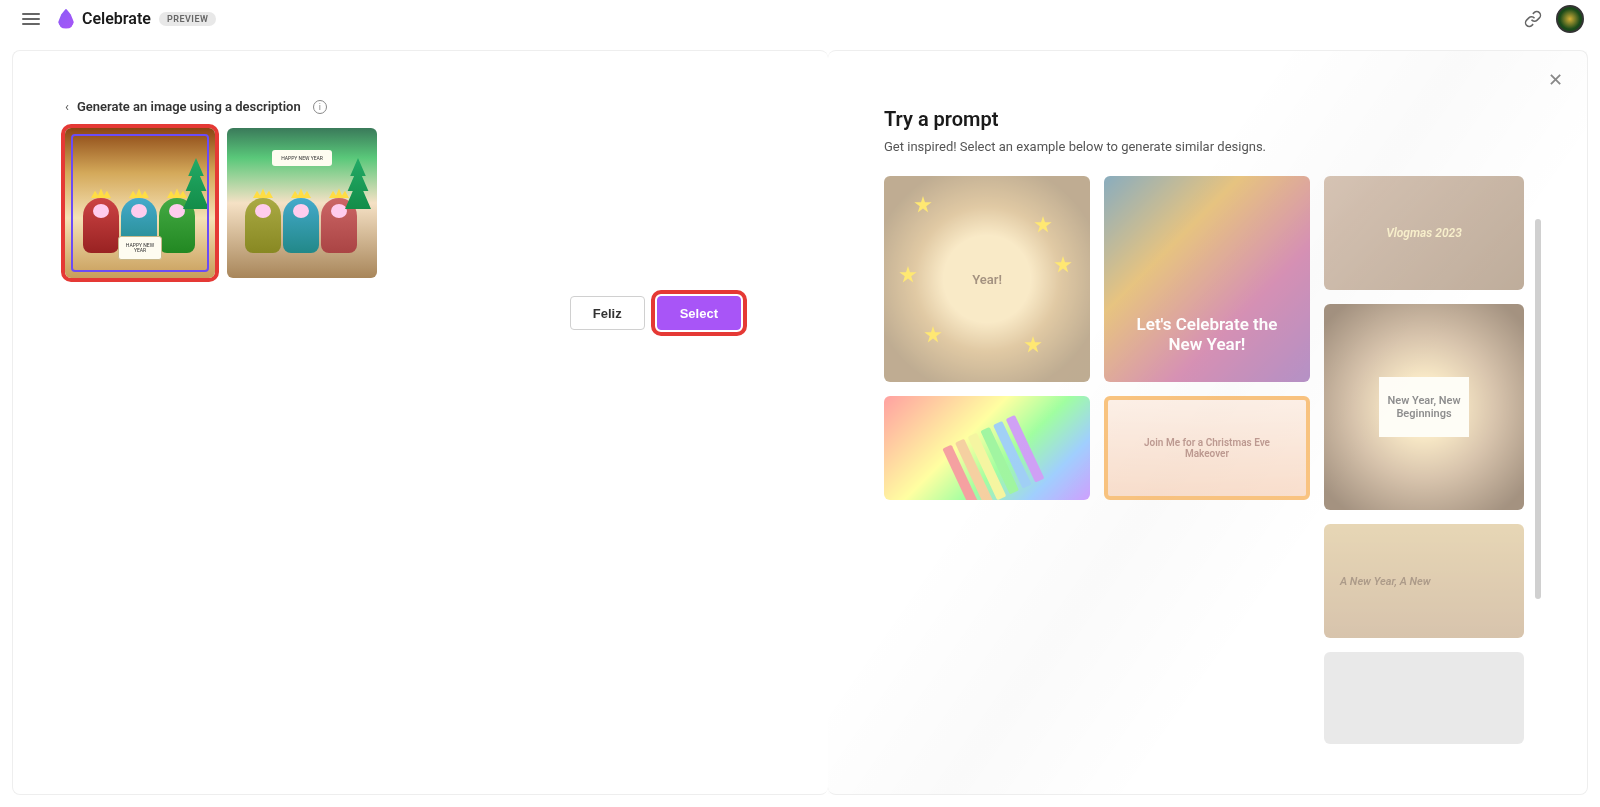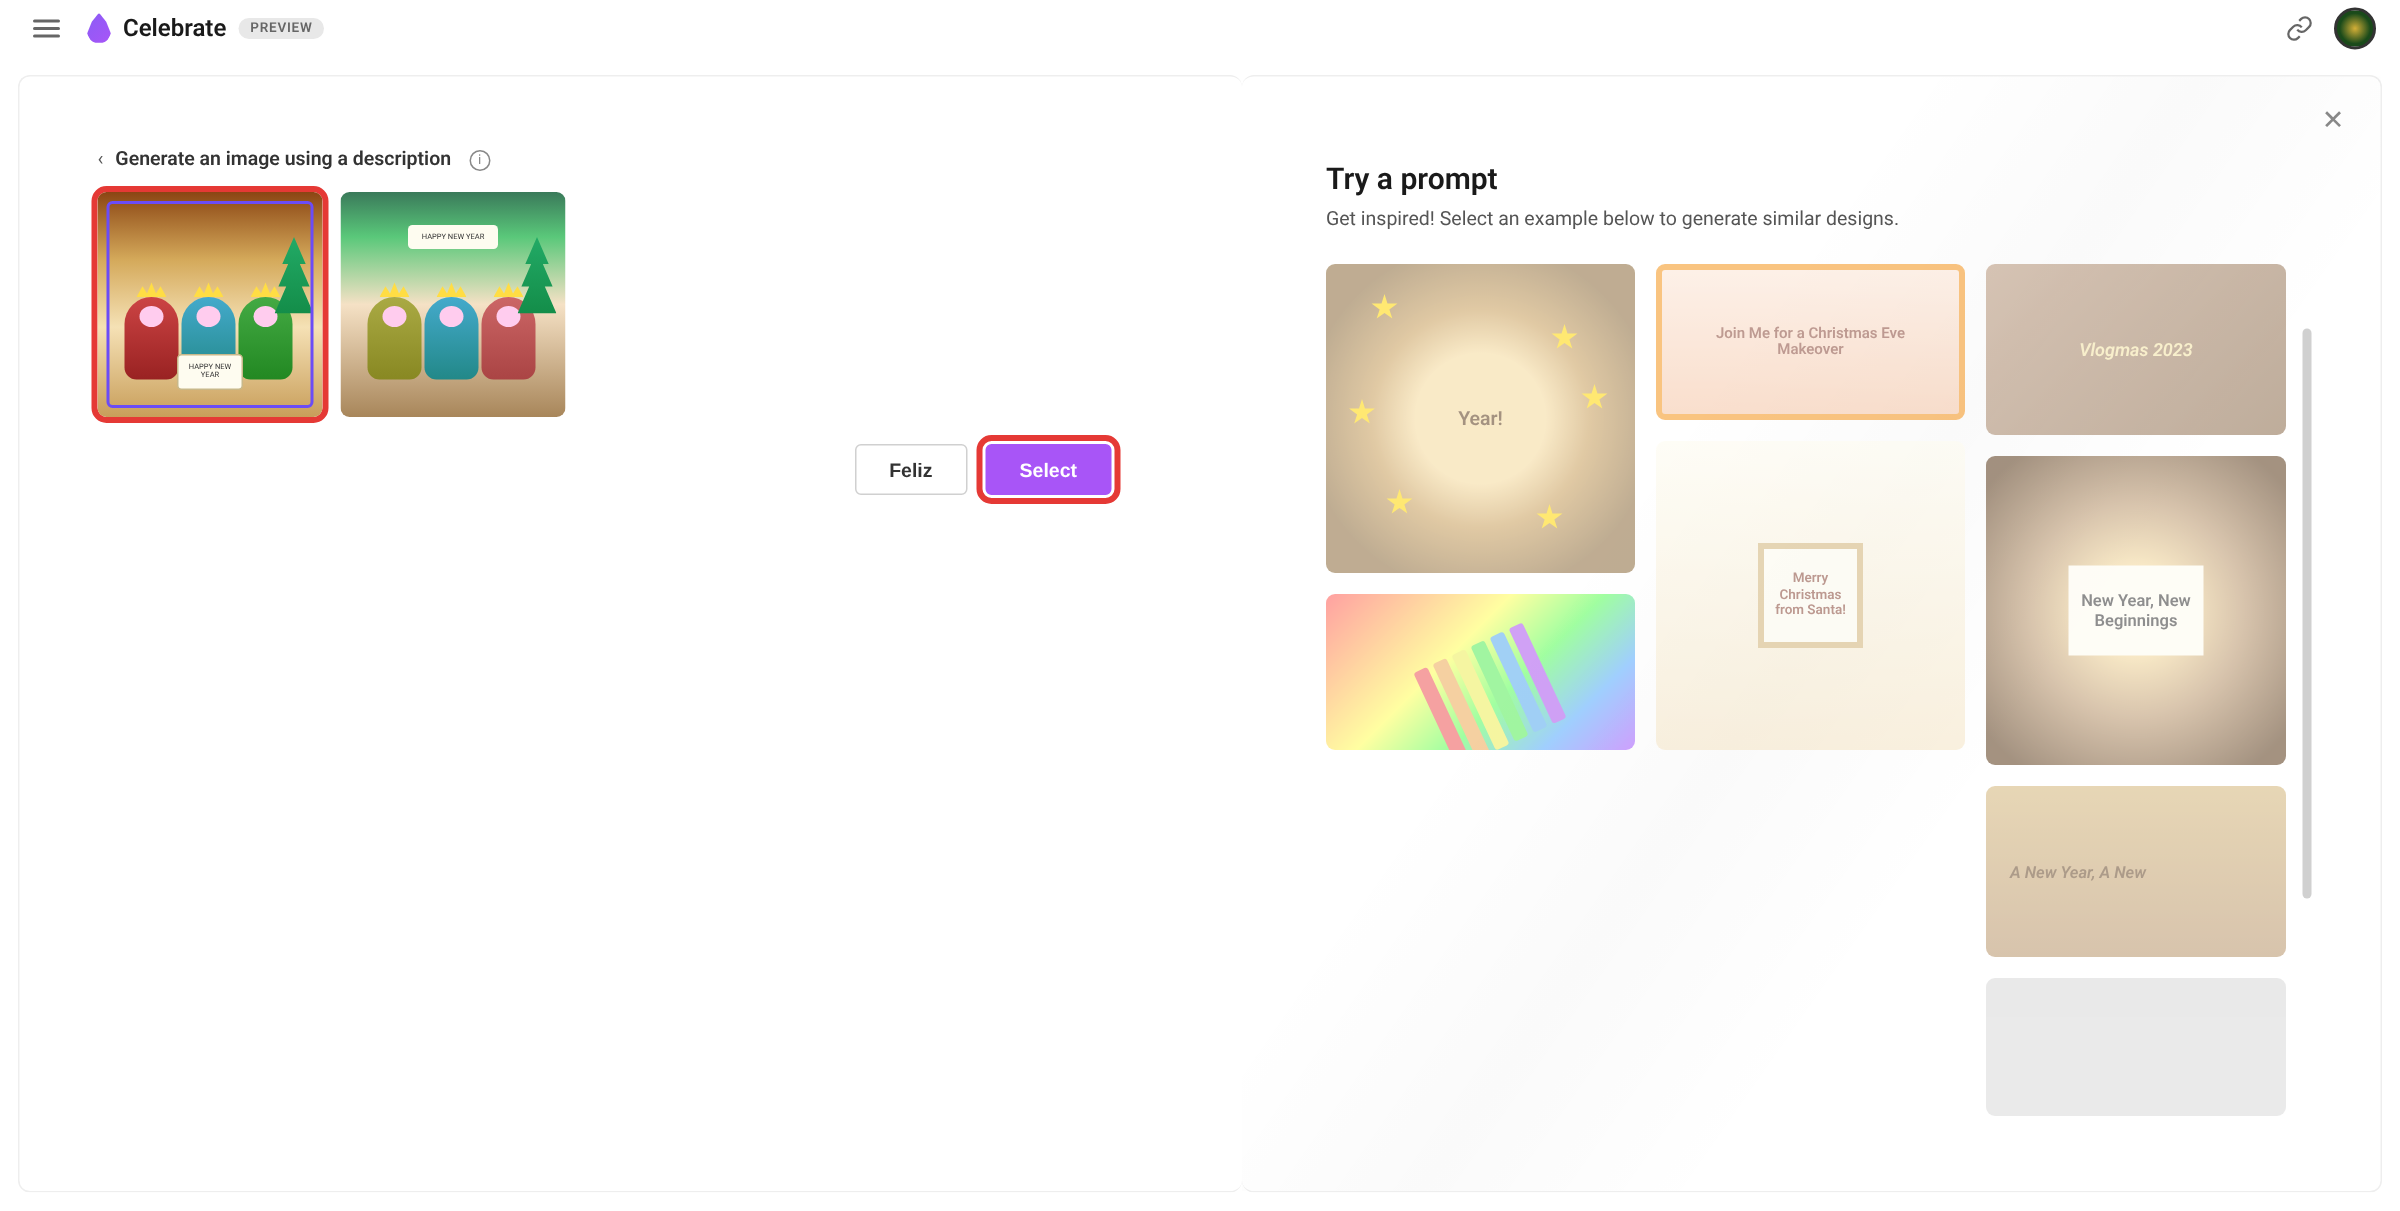--- a/index.html
+++ b/index.html
@@ -74,25 +74,25 @@
               <div class="pencil" style="background:#e55"></div>
               <div class="pencil" style="background:#ea5"></div>
               <div class="pencil" style="background:#ee5"></div>
               <div class="pencil" style="background:#5e5"></div>
               <div class="pencil" style="background:#5ae"></div>
               <div class="pencil" style="background:#a5e"></div>
             </div>
           </div>
         </div>
         <div class="col">
+          <div class="tile t2">
+            <span>Let's Celebrate the New Year!</span>
+          </div>
           <div class="tile t6">
             <span>Join Me for a Christmas Eve Makeover</span>
-          </div>
-          <div class="tile t7">
-            <div class="t7-inner">Merry Christmas from Santa!</div>
           </div>
         </div>
         <div class="col col3">
           <div class="tile t3">
             <span>Vlogmas 2023</span>
           </div>
           <div class="tile t8">
             <div class="t8-inner">New Year, New Beginnings</div>
           </div>
           <div class="tile t4">

